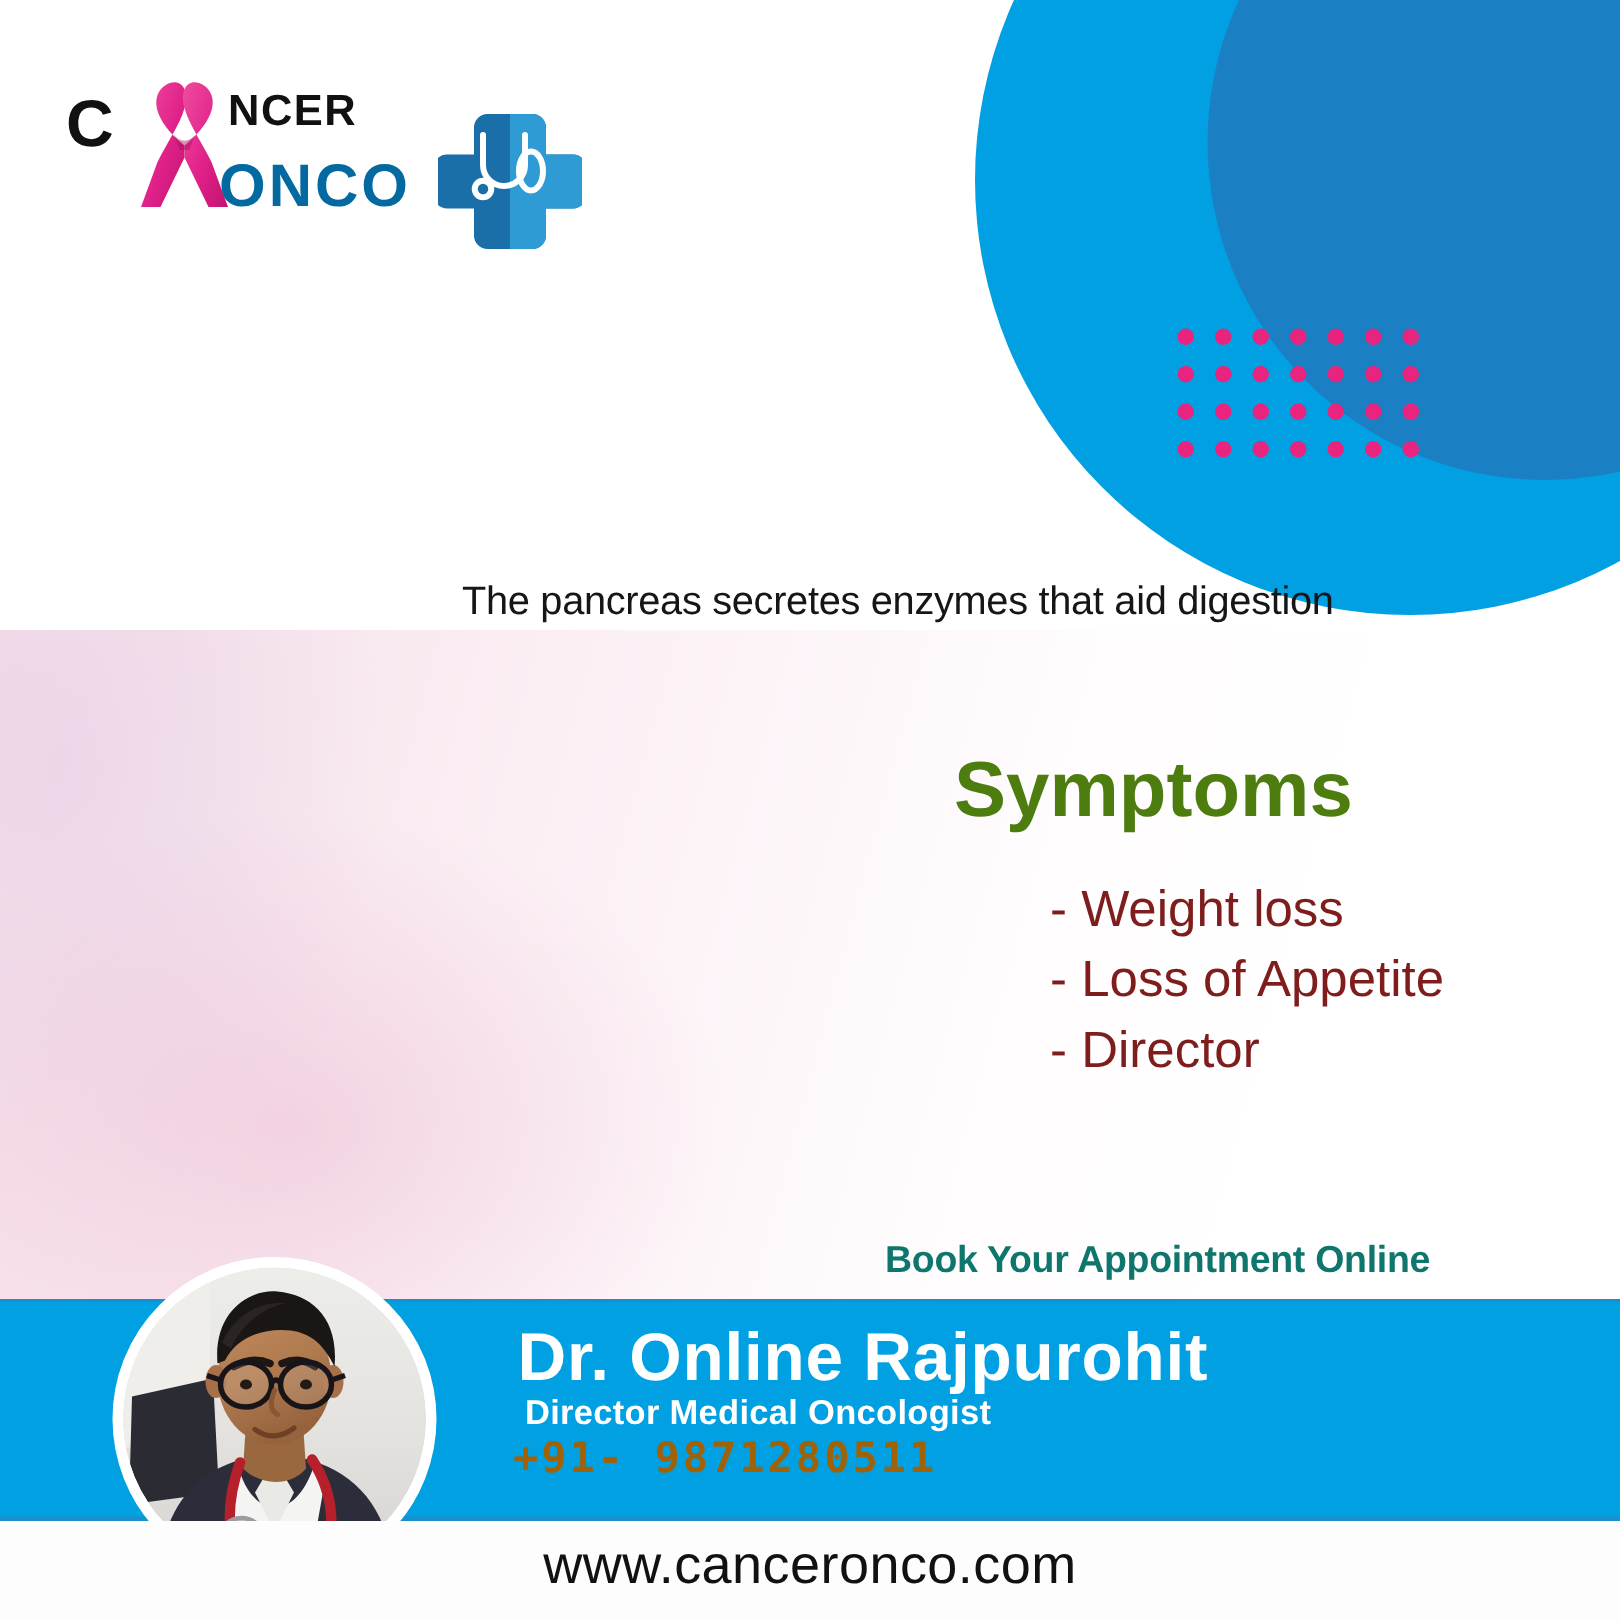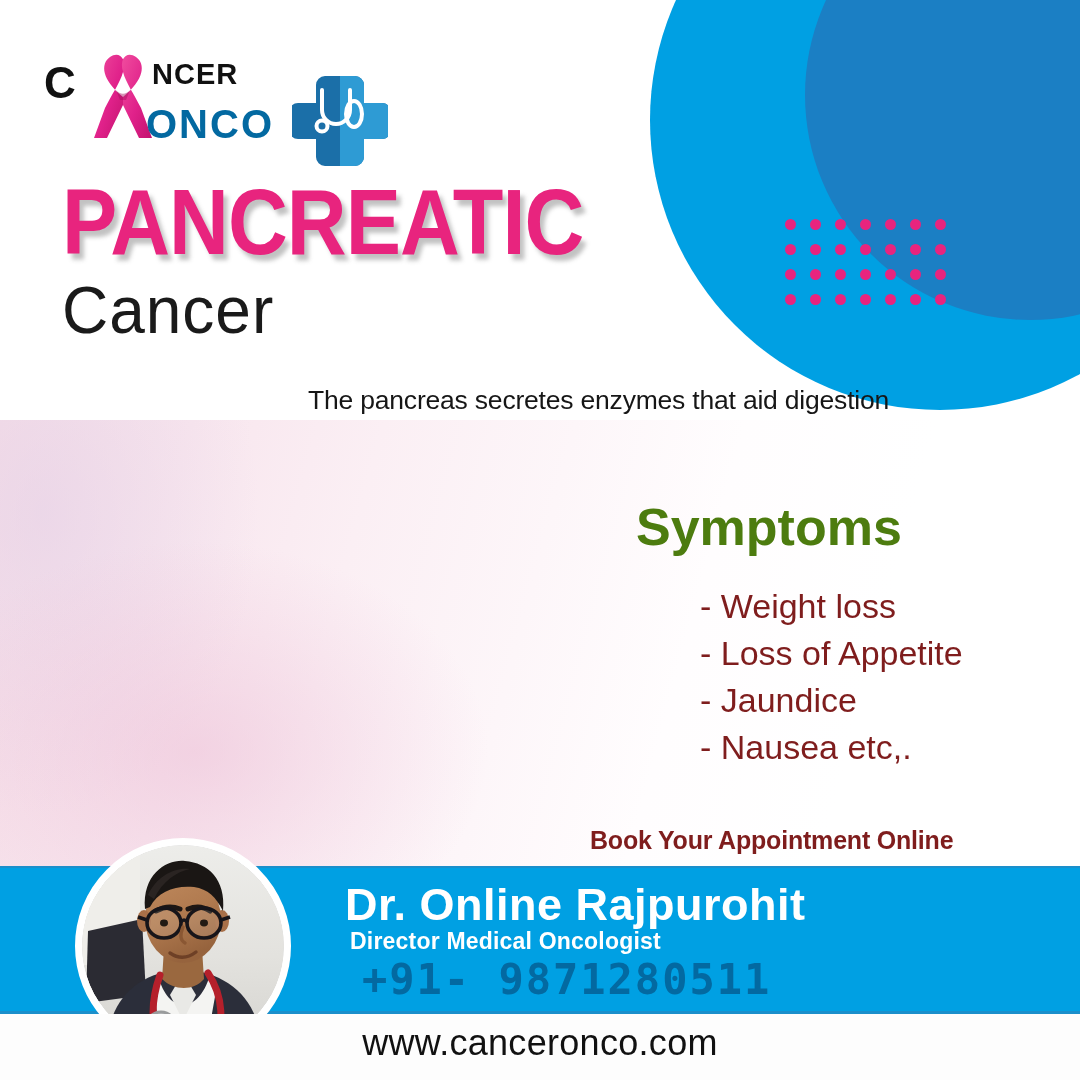--- a/index.html
+++ b/index.html
@@ -48,33 +48,33 @@
                radial-gradient(ellipse 300px 420px at 4% 20%,rgba(225,205,230,0.5),rgba(255,255,255,0) 72%);}
 
   
   .sym-title{position:absolute;left:636px;top:497px;font-size:52px;font-weight:bold;
     color:#4d7c0f;letter-spacing:0px;}
   .sym-list{position:absolute;left:700px;top:583px;width:330px;}
   .sym-item{font-size:34px;color:#7f1d1d;line-height:1.38;letter-spacing:0px;white-space:nowrap;}
 
   
   .book{position:absolute;left:590px;top:826px;font-size:25px;font-weight:bold;
-    color:#7f1d1d;letter-spacing:-0.2px;}
+    color:#0f766e;letter-spacing:-0.2px;}
 
   
   .banner{position:absolute;left:0;top:868px;width:1080px;height:145px;background:#00A0E3;}
   .banner-edge-t{position:absolute;left:0;top:866px;width:1080px;height:3px;background:#1B8FCB;}
   .banner-edge-b{position:absolute;left:0;top:1011px;width:1080px;height:3px;background:#1B8FCB;}
 
   .doc-name{position:absolute;left:345px;top:879px;font-size:45px;font-weight:bold;
     color:#fff;letter-spacing:0.5px;white-space:nowrap;}
   .doc-role{position:absolute;left:350px;top:928px;font-size:23px;font-weight:bold;
     color:#fff;letter-spacing:0.2px;}
-  .doc-phone{position:absolute;left:362px;top:955px;font-size:42px;font-weight:bold;
-    color:#0369a1;letter-spacing:2px;font-family:"DejaVu Sans Mono","Liberation Mono",monospace;}
+  .doc-phone{position:absolute;left:342px;top:955px;font-size:28px;font-weight:bold;
+    color:#a16207;letter-spacing:2px;font-family:"DejaVu Sans Mono","Liberation Mono",monospace;}
 
   
   .photo-wrap{position:absolute;left:75px;top:838px;width:216px;height:216px;
     border-radius:50%;background:#fff;padding:0;box-sizing:border-box;
     border:7px solid #ffffff;overflow:hidden;}
   .photo{position:absolute;inset:0;border-radius:50%;overflow:hidden;background:#d9d9d9;}
 
   
   .footer{position:absolute;left:0;top:1014px;width:1080px;height:66px;background:#fdfdfd;}
   .site{position:absolute;width:1080px;top:1022px;text-align:center;font-size:36px;
@@ -140,24 +140,20 @@
 
     <svg class="cross" viewBox="0 0 96 96">
       <path d="M33 6 h30 a9 9 0 0 1 9 9 v18 h18 a9 9 0 0 1 9 9 v18 a9 9 0 0 1 -9 9 h-18 v18 a9 9 0 0 1 -9 9 h-30 a9 9 0 0 1 -9 -9 v-18 h-18 a9 9 0 0 1 -9 -9 v-18 a9 9 0 0 1 9 -9 h18 v-18 a9 9 0 0 1 9 -9 z" fill="#1B6FA8"></path>
       <path d="M48 6 h15 a9 9 0 0 1 9 9 v18 h18 a9 9 0 0 1 9 9 v18 a9 9 0 0 1 -9 9 h-18 v18 a9 9 0 0 1 -9 9 h-15 z" fill="#2E9BD4"></path>
       <path d="M30 20 v20 a14 14 0 0 0 14 14 a14 14 0 0 0 14 -14 v-20" fill="none" stroke="#ffffff" stroke-width="4" stroke-linecap="round"></path>
       <circle cx="30" cy="56" r="5.5" fill="none" stroke="#ffffff" stroke-width="4"></circle>
       <ellipse cx="62" cy="44" rx="8" ry="13" fill="none" stroke="#ffffff" stroke-width="4"></ellipse>
     </svg>
   </div>
 
-  <div class="headline">
-    <div class="h-main">PANCREATIC</div>
-    <div class="h-sub">Cancer</div>
-  </div>
 
   <div class="desc">
     <div>The pancreas secretes enzymes that aid digestion</div>
     <div>and hormones that help regulate the metabolism of sugars</div>
   </div>
 
   <div class="illus">
     <div class="illus-bg"></div>
     <div class="illus-bg2"></div>
 
@@ -309,22 +305,21 @@
         <ellipse cx="470" cy="428" rx="12" ry="8"></ellipse>
         <ellipse cx="516" cy="440" rx="9" ry="7"></ellipse>
       </g>
     </svg>
   </div>
 
   <div class="sym-title">Symptoms</div>
   <div class="sym-list" id="symlist">
       <div class="sym-item">- Weight loss</div>
       <div class="sym-item">- Loss of Appetite</div>
-      <div class="sym-item">- Jaundice</div>
-      <div class="sym-item">- Nausea etc,.</div>
+      <div class="sym-item">- Director</div>
     </div>
 
   <div class="book">Book Your Appointment Online</div>
 
   <div class="banner-edge-t"></div>
   <div class="banner"></div>
   <div class="banner-edge-b"></div>
 
   <div class="doc-name">Dr.  Online Rajpurohit</div>
   <div class="doc-role">Director Medical Oncologist</div>

